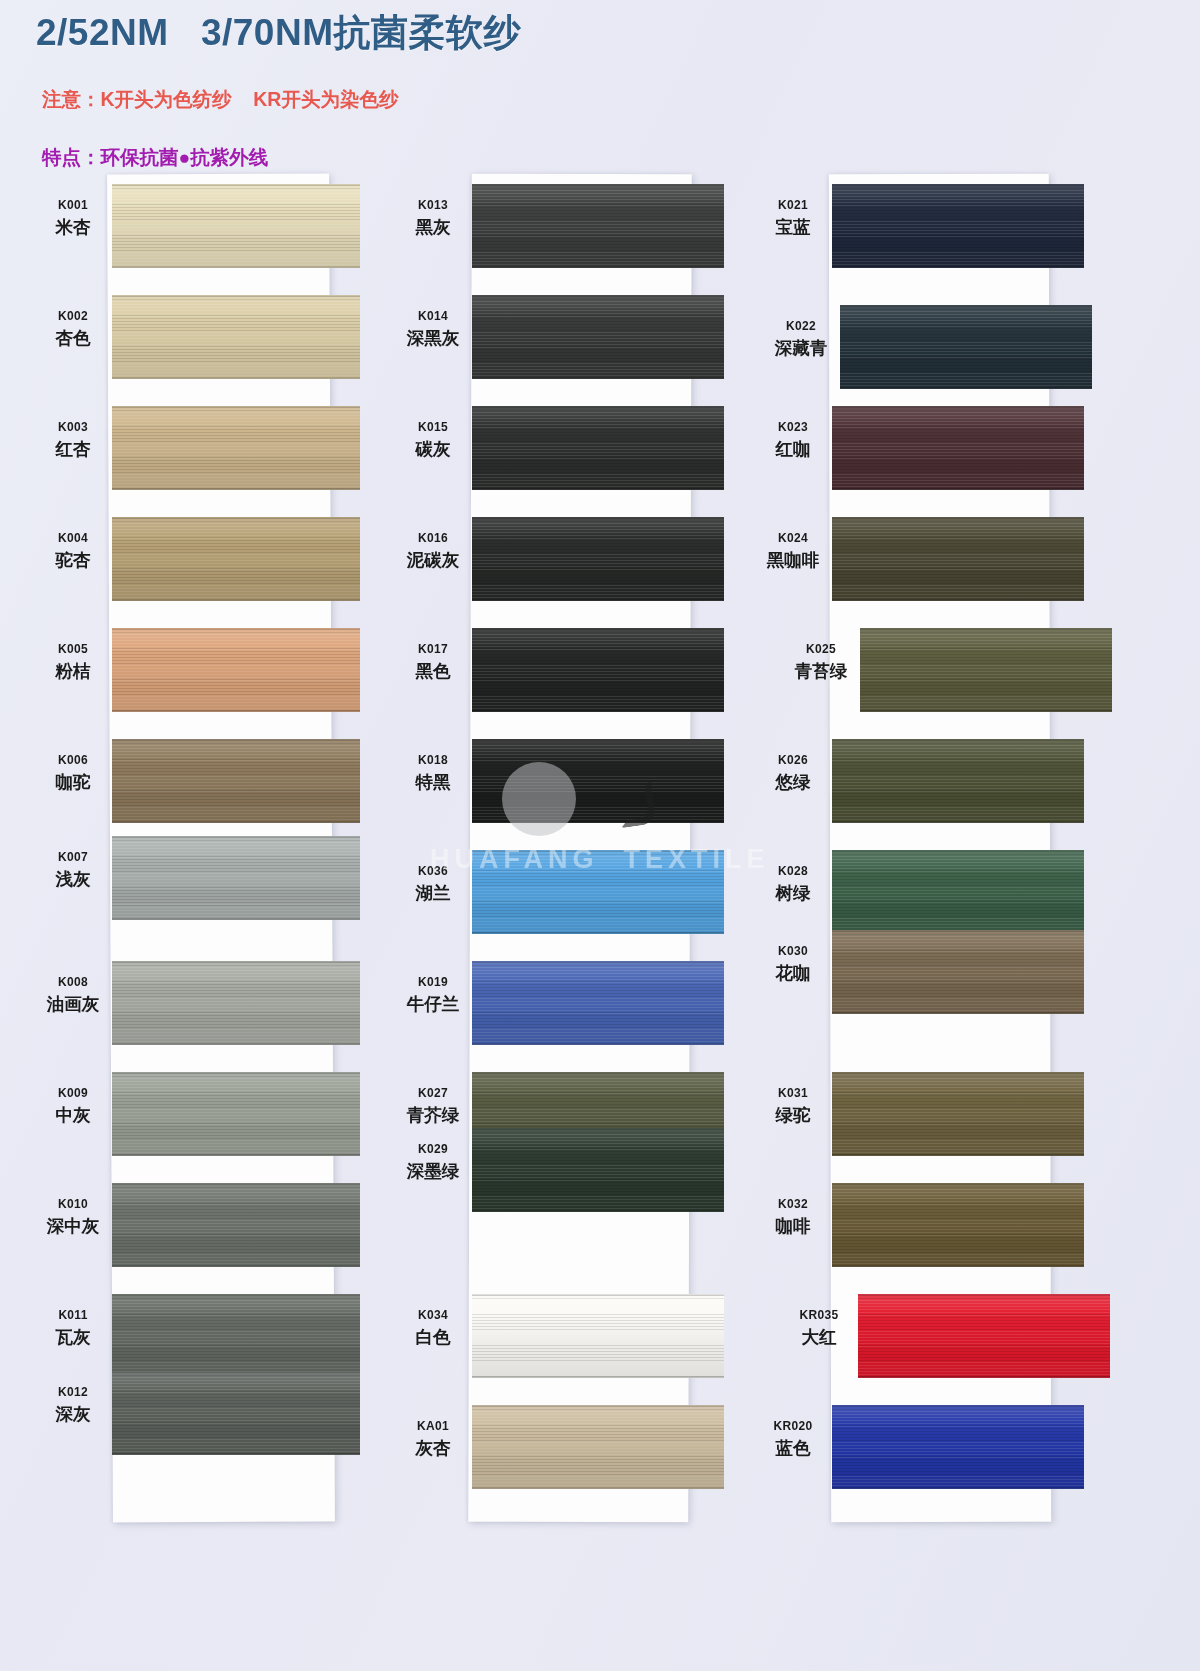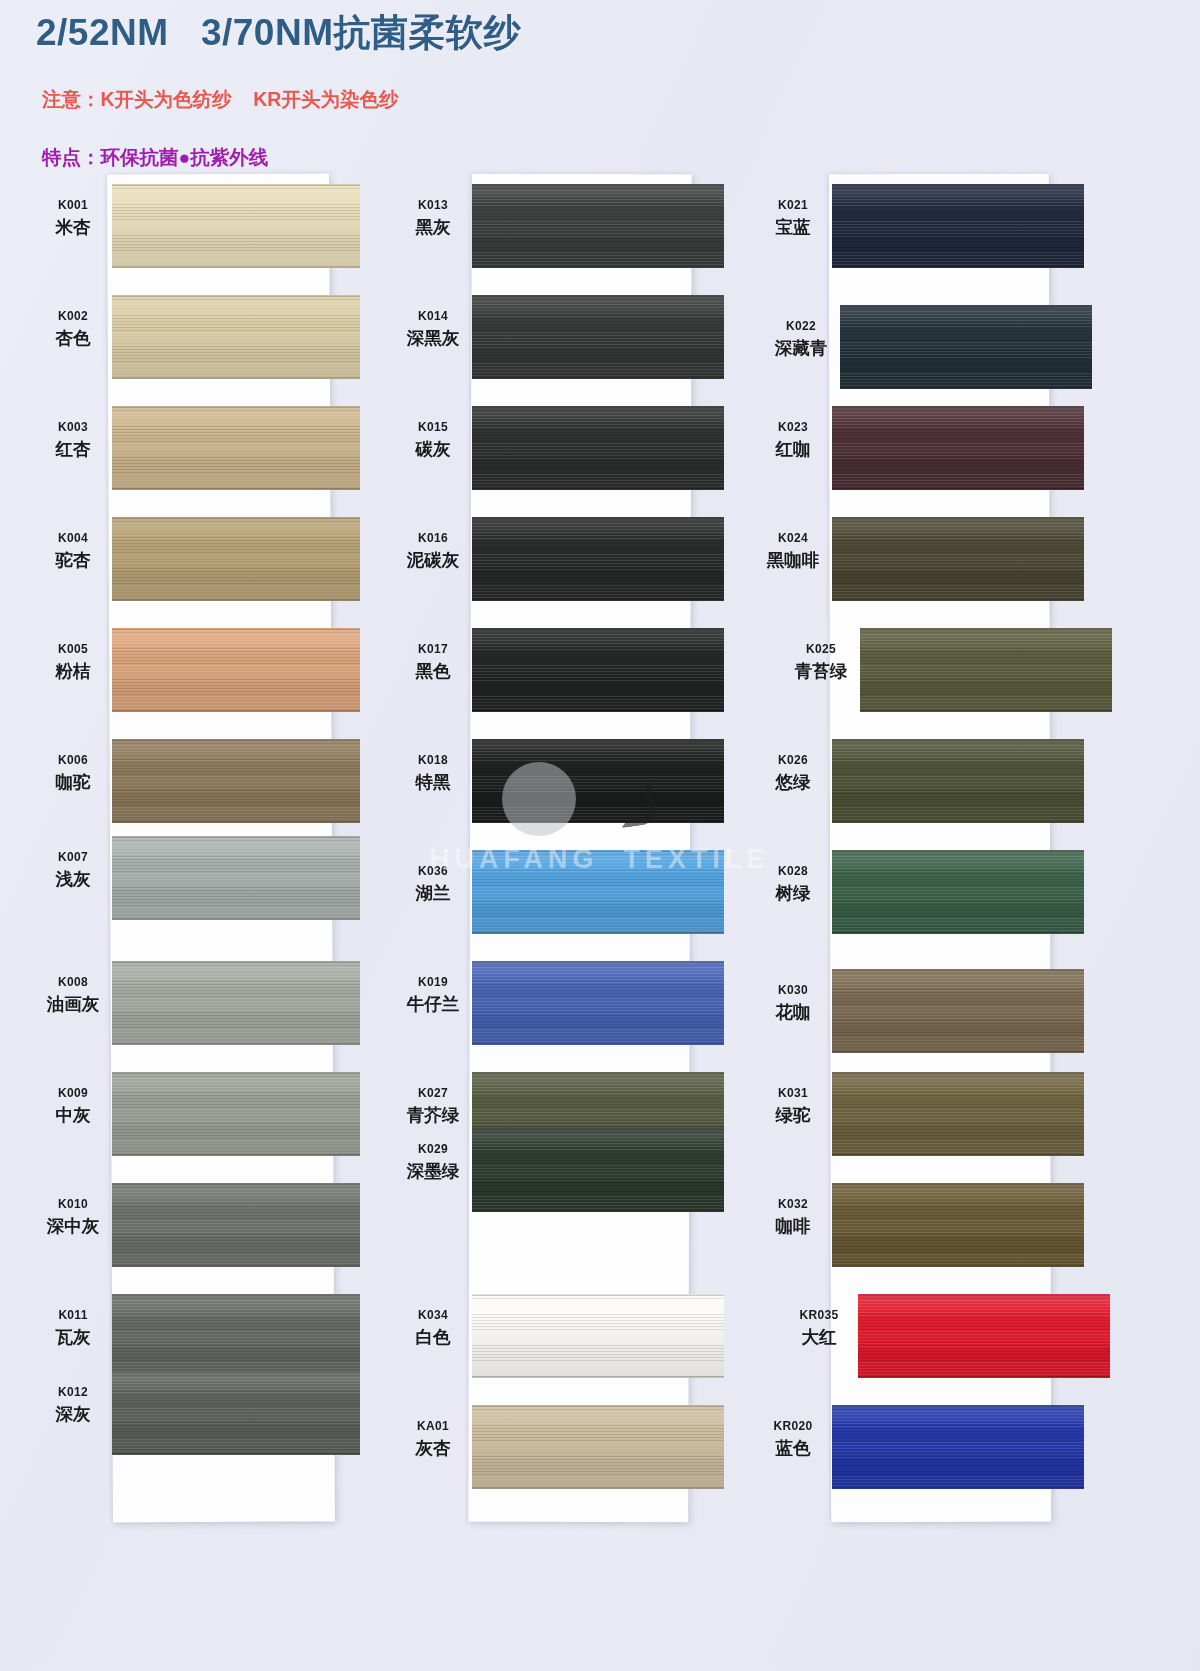--- a/index.html
+++ b/index.html
@@ -522,21 +522,21 @@
             <span class="code">K028</span>
             <span class="name">树绿</span>
           </div>
           <div class="swatch">
             <div class="swatch-fill" style="background-color: rgb(59, 96, 72);"></div>
             <div class="swatch-sheen"></div>
             <div class="swatch-edge"></div>
             <div class="swatch-edge-b"></div>
           </div>
         </div>
-        <div class="row" style="top: 785px;">
+        <div class="row" style="top: 746px;">
           <div class="label">
             <span class="code">K030</span>
             <span class="name">花咖</span>
           </div>
           <div class="swatch">
             <div class="swatch-fill" style="background-color: rgb(123, 106, 82);"></div>
             <div class="swatch-sheen"></div>
             <div class="swatch-edge"></div>
             <div class="swatch-edge-b"></div>
           </div>

